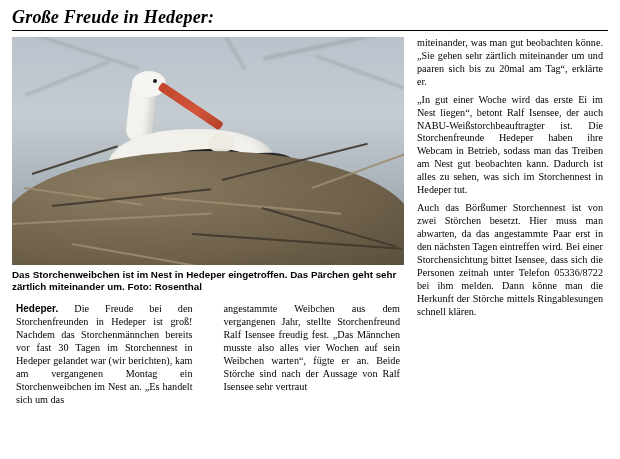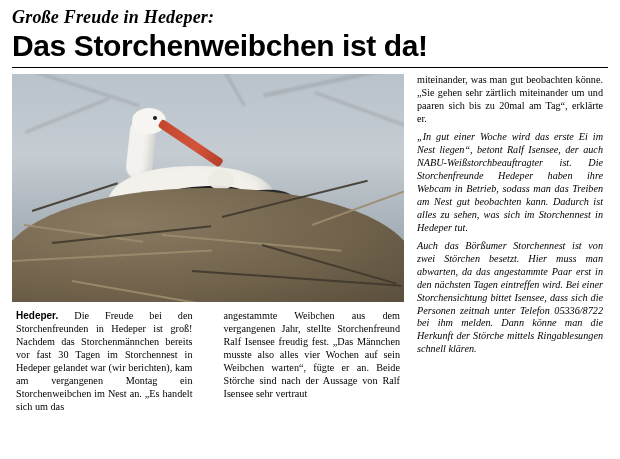--- a/index.html
+++ b/index.html
@@ -196,35 +196,34 @@
   }
   .bodytext {
     font-family: "Liberation Serif", serif;
     font-size: 10.2px;
     line-height: 1.27;
     text-align: justify;
     margin: 4px;
     hyphens: auto;
     -webkit-hyphens: auto;
   }
-  .bodytext + .bodytext { margin-top: 5px; font-style: italic; }
+  .bodytext + .bodytext { margin-top: 5px; }
   .dateline {
     font-family: "Liberation Sans", sans-serif;
     font-weight: bold;
     font-size: 10px;
   }
   .col-right .bodytext:first-child { margin-top: 0; }
 </style>
 </head>
 <body>
 
 <div class="page">
 
   <div class="kicker">Große Freude in Hedeper:</div>
-  <h1 class="headline">Das Storchenweibchen ist da!</h1>
   <hr class="rule">
 
   <div class="columns">
 
     <div class="col-left">
 
       <div class="photo-wrap">
         <div class="photo">
           <div class="sky"></div>
 
@@ -251,20 +250,24 @@
           <div class="twig dark" style="left:210px; top:142px; width:150px; transform:rotate(-14deg);"></div>
           <div class="twig light" style="left:0px;   top:186px; width:200px; transform:rotate(-3deg);"></div>
           <div class="twig dark" style="left:180px; top:196px; width:210px; transform:rotate(4deg);"></div>
           <div class="twig light" style="left:60px;  top:206px; width:170px; transform:rotate(10deg);"></div>
           <div class="twig dark" style="left:250px; top:170px; width:140px; transform:rotate(16deg);"></div>
           <div class="twig light" style="left:300px; top:150px; width:100px; transform:rotate(-20deg);"></div>
           <div class="twig dark" style="left:20px;  top:136px; width:90px;  transform:rotate(-18deg);"></div>
         </div>
       </div>
 
+      <div class="caption">
+        <span>Das Storchenweibchen ist im Nest in Hedeper eingetroffen. Das Pärchen geht sehr zärtlich miteinander um.</span>
+        <span class="credit">Foto: Rosenthal</span>
+      </div>
 
       <div class="body-cols">
         <div class="col">
           <p class="bodytext"><span class="dateline">Hedeper.</span> <span>Die Freude bei den Storchenfreunden in Hedeper ist groß! Nachdem das Storchenmännchen bereits vor fast 30 Tagen im Storchennest in Hedeper gelandet war (wir berichten), kam am vergangenen Montag ein Storchenweibchen im Nest an. „Es handelt sich um das</span></p>
         </div>
         <div class="col">
           <p class="bodytext">angestammte Weibchen aus dem vergangenen Jahr, stellte Storchenfreund Ralf Isensee freudig fest. „Das Männchen musste also alles vier Wochen auf sein Weibchen warten“, fügte er an. Beide Störche sind nach der Aussage von Ralf Isensee sehr vertraut</p>
         </div>
       </div>
 

